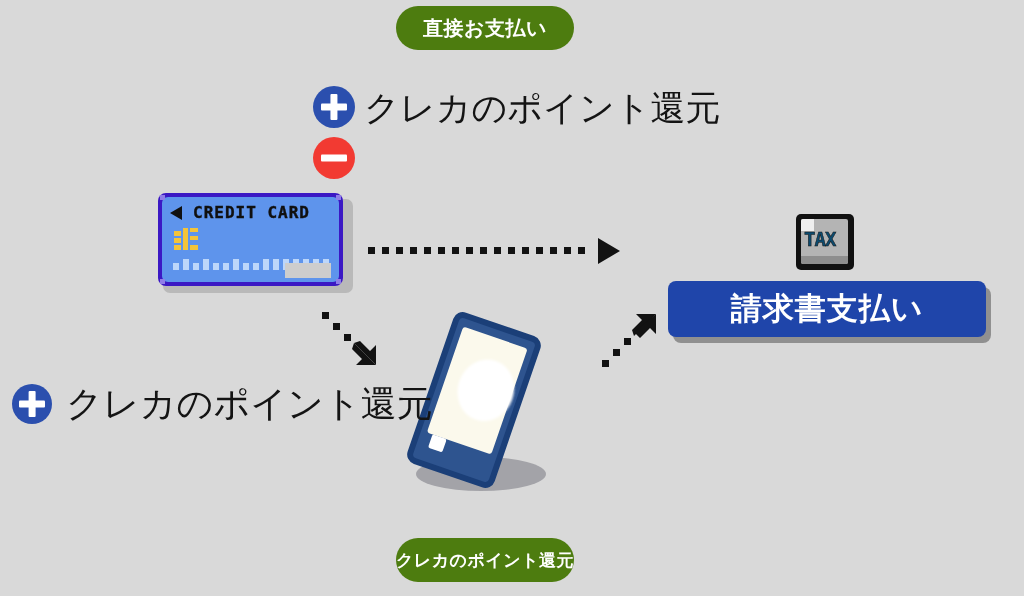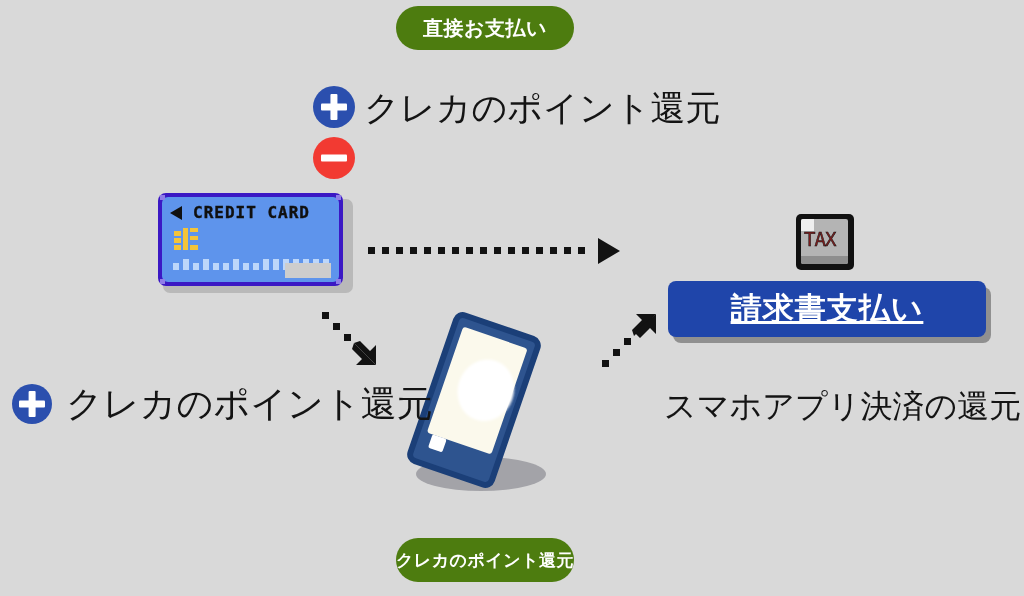--- a/index.html
+++ b/index.html
@@ -320,44 +320,43 @@
     width: 100%;
     height: 8px;
     background: #8e8e8e;
   }
   .tax-text {
     position: absolute;
     left: 3px;
     top: 9px;
     font-family: "DejaVu Sans Mono", "Liberation Mono", monospace;
     font-size: 19px;
-    font-weight: 400;
+    font-weight: 700;
     letter-spacing: -1px;
-    color: #7f1d1d;
+    color: #0c4a6e;
     -webkit-text-stroke: 0.5px #141414;
   }
 
   
   #invoice-button {
     position: absolute;
     left: 668px;
     top: 281px;
     width: 318px;
     height: 56px;
     background: #1f45aa;
     border-radius: 8px;
     color: #ffffff;
     font-size: 31px;
     font-weight: 700;
     display: flex;
     align-items: center;
     justify-content: center;
     box-shadow: 5px 6px 0 rgba(130,130,130,0.85);
     letter-spacing: 1px;
-    text-decoration: underline;
   }
 
   
   #caption-right {
     position: absolute;
     left: 664px;
     top: 385px;
     width: 340px;
     text-align: center;
     font-size: 32px;
@@ -481,21 +480,20 @@
     <div class="tax-shade"></div>
     <div class="tax-text">TAX</div>
   </div>
 </div>
 
 <div id="invoice-button">
   <span>請求書支払い</span>
 </div>
 
 <div id="caption-right">
-  <div>スマホアプリ決済の還元</div>
 </div>
 
 <div class="bullet-row" id="bullet-credit-left">
   <span class="signicon plus">
     <span class="barh"></span>
       <span class="barv"></span>
   </span>
   <span class="label">クレカのポイント還元</span>
 </div>
 

